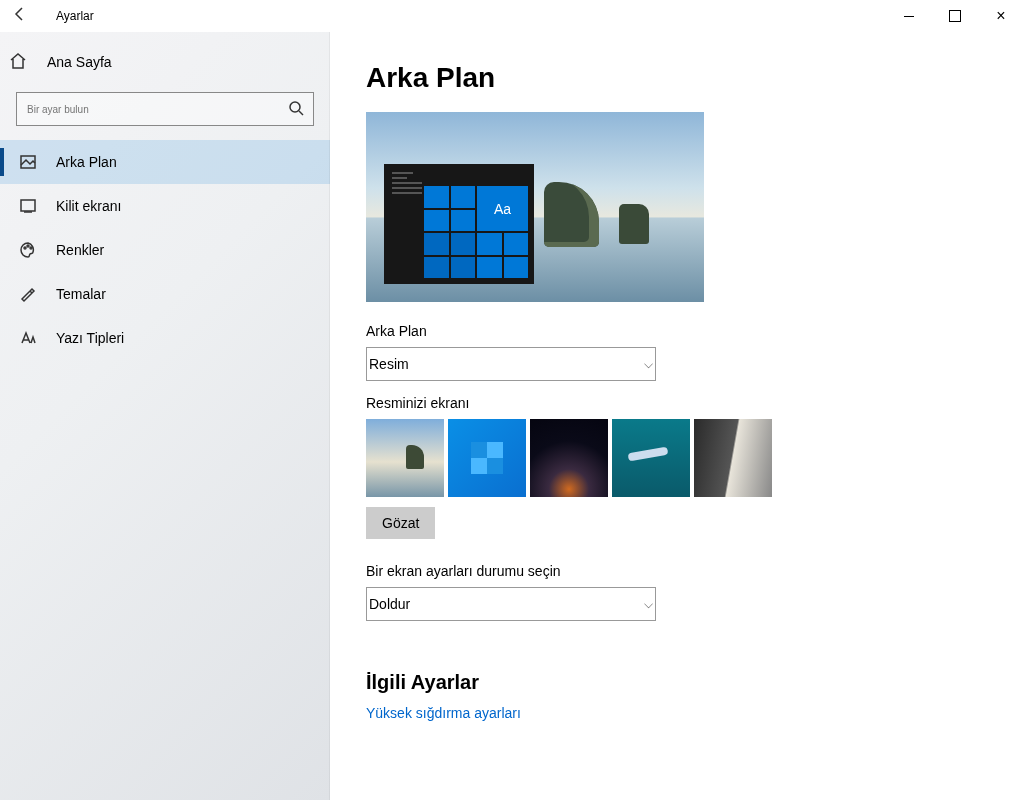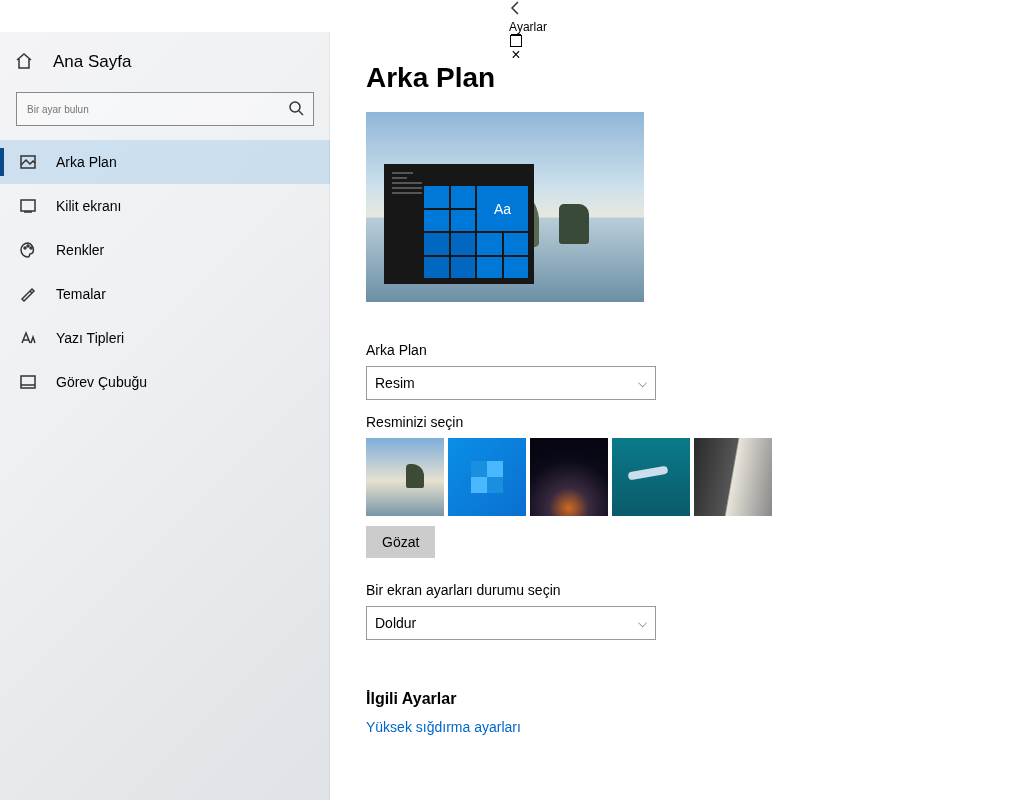--- a/index.html
+++ b/index.html
@@ -1,80 +1,80 @@
 <!DOCTYPE html>
 <html><head>
 <meta charset="utf-8">
 <style>
   * { box-sizing: border-box; margin: 0; padding: 0; }
   html, body { width: 1024px; height: 800px; font-family: "Segoe UI", sans-serif; background: #fff; overflow: hidden; }
   body { display: flex; flex-direction: column; }
 
   
-  .titlebar { height: 32px; display: flex; align-items: center; padding-left: 8px; flex-direction: column; }
+  .titlebar { height: 32px; display: flex; align-items: center; padding-left: 8px; }
   .titlebar .back { width: 24px; text-align: center; font-size: 16px; color: #000; }
   .titlebar .title { margin-left: 24px; font-size: 12px; }
   .titlebar .spacer { flex: 1; }
   .winbtn { width: 46px; height: 32px; display: flex; align-items: center; justify-content: center; font-size: 10px; font-family: "Segoe MDL2 Assets","Segoe UI Symbol",sans-serif; }
   .winbtn.min::before { content: ""; display:block; width:10px; height:1px; background:#000; }
   .winbtn.max::before { content: ""; display:block; width:10px; height:10px; border:1px solid #000; }
   .winbtn.close { font-size:16px; line-height:1; }
 
   
   .app { flex:1; display:flex; }
 
   
   .sidebar { width: 330px; background: linear-gradient(135deg, #f4f4f6 0%, #eef0f2 40%, #dfe2e6 100%); padding-top: 8px; position: relative; }
   .sidebar::after { content:""; position:absolute; right:0; top:0; bottom:0; width:1px; background:rgba(0,0,0,0.05); }
-  .home-row { display:flex; align-items:center; height:44px; padding-left:15px; gap:18px; font-size:17px; }
+  .home-row { display:flex; align-items:center; height:44px; padding-left:9px; gap:18px; font-size:14px; }
   .home-row .icon { width:20px; height:20px; }
   .search-wrap { padding: 8px 16px 14px 16px; }
   .search { width: 100%; height: 34px; border:1px solid #888; background: rgba(255,255,255,0.4); padding: 0 34px 0 10px; font-size:10px; color:#555; position:relative; }
   .search-holder { position:relative; }
   .search-holder .sicon { position:absolute; right:10px; top:8px; width:16px; height:16px; color:#555; }
   .section-title { font-weight:600; font-size:14px; padding: 10px 18px 18px 18px; }
   .nav-item { display:flex; align-items:center; height:44px; padding-left:18px; gap:18px; font-size:14px; cursor:default; position:relative; }
   .nav-item.selected { background: rgba(0,120,215,0.15); }
   .nav-item.selected::before { content:""; position:absolute; left:0; top:8px; bottom:8px; width:4px; background:#0a4a8a; }
   .nav-item .icon { width:20px; height:20px; display:flex; align-items:center; justify-content:center; }
 
   
   .content { flex:1; padding: 30px 40px 20px 36px; overflow:auto; }
   h1 { font-size:28px; font-weight:600; margin-bottom: 18px; }
-  .preview { width: 278px; height: 190px; background:#222; margin-bottom: 40px; position:relative; overflow:hidden; }
+  .preview { width: 338px; height: 190px; background:#222; margin-bottom: 21px; position:relative; overflow:hidden; }
   .preview .sky { position:absolute; inset:0; background: linear-gradient(180deg,#8fb6d8 0%, #cee1eb 40%, #e7e8df 55%, #b8cdd8 56%, #6c8fa5 100%); }
   .preview .rock { position:absolute; width:55px; height:65px; background:#3a4b3a; border-radius:10px 40px 5px 5px; bottom:55px; right:105px; box-shadow: inset -10px -5px 0 #5a6a50; }
   .preview .rock2 { position:absolute; width:30px; height:40px; background:#3a4a38; bottom:58px; right:55px; border-radius:5px 10px 3px 3px; }
   .preview .startpanel { position:absolute; left:18px; bottom:18px; width:150px; height:120px; background:#171717; }
   .preview .startpanel .bars { position:absolute; left:8px; top:8px; width:30px; }
   .preview .startpanel .bars div { height:2px; background:#555; margin-bottom:3px; }
   .preview .startpanel .bars div:nth-child(1){width:70%} .preview .startpanel .bars div:nth-child(2){width:50%}
   .preview .tilewrap { position:absolute; left:40px; top:22px; right:6px; bottom:6px; display:grid; grid-template-columns:repeat(4,1fr); grid-template-rows:repeat(4,1fr); gap:2px; }
   .preview .tile { background:#0078d7; }
   .preview .tile.big { grid-column:span 2; grid-row:span 2; display:flex; align-items:center; justify-content:center; color:#fff; font-size:14px; }
   .preview .tile.tiny { background:#0068c0; }
 
   .label { font-size:14px; margin-bottom:8px; margin-top:14px; }
-  .select { width:290px; height:34px; border:1px solid #999; display:flex; align-items:center; justify-content:space-between; padding:0 8px; font-size:14px; margin-bottom:10px; }
+  .select { width:290px; height:34px; border:1px solid #999; display:flex; align-items:center; justify-content:space-between; padding:0 2px; font-size:14px; margin-bottom:10px; }
   .select .chev { font-size:12px; color:#555; }
 
   .thumbs { display:flex; gap:4px; margin-top:2px; margin-bottom:10px; }
   .thumb { width:78px; height:78px; background:#888; }
   .thumb.t1 { background: linear-gradient(180deg,#7faedb 0%, #e6e1cf 55%, #7896a8 100%); position:relative;}
   .thumb.t1::after{content:"";position:absolute;width:18px;height:24px;background:#3d4a36;bottom:28px;right:20px;border-radius:4px 12px 2px 2px;}
   .thumb.t2 { background: linear-gradient(135deg,#0a8fe6 0%, #0a6fd0 100%); position:relative;}
   .thumb.t2::after{content:"";position:absolute;left:30%;top:30%;width:40%;height:40%;background:conic-gradient(#4ab8ff 0 25%, #1a8fe0 0 50%, #4ab8ff 0 75%, #1a8fe0 0);}
   .thumb.t3 { background: radial-gradient(circle at 50% 90%, #d06a20 0%, #3a2a40 25%, #0a0a18 60%, #050510 100%); }
   .thumb.t4 { background: linear-gradient(180deg,#0a7a8a 0%, #0a5a6a 100%); position:relative;}
   .thumb.t4::after{content:"";position:absolute;left:20%;top:40%;width:40px;height:8px;background:#cde;border-radius:4px;transform:rotate(-10deg);}
   .thumb.t5 { background: linear-gradient(100deg,#2a2a2a 0%, #555 48%, #e8e4da 50%, #888 100%); }
 
   .btn { display:inline-block; background:#ccc; border:none; padding: 8px 16px; font-size:14px; }
 
-  h2 { font-size:16px; font-weight:600; margin-top:50px; margin-bottom:10px; }
+  h2 { font-size:20px; font-weight:600; margin-top:50px; margin-bottom:10px; }
   .link { color:#0066cc; font-size:14px; }
 
   svg { stroke:#333; fill:none; stroke-width:1.5; }
 </style>
 </head>
 <body>
 
 <div class="titlebar">
   <div class="back">
     <svg width="16" height="16" viewBox="0 0 16 16">
@@ -148,29 +148,20 @@
       <span>Temalar</span>
     </div>
     <div class="nav-item">
       <span class="icon">
           <svg width="18" height="18" viewBox="0 0 18 18">
             <path d="M3 14 L7 4 L11 14 M4.5 11 H9.5 M12 14 L14 8 L16 14"></path>
           </svg>
         </span>
       <span>Yazı Tipleri</span>
     </div>
-    <div class="nav-item">
-      <span class="icon">
-          <svg width="18" height="18" viewBox="0 0 18 18">
-            <rect x="2" y="3" width="14" height="12"></rect>
-            <path d="M2 12 H16"></path>
-          </svg>
-        </span>
-      <span>Görev Çubuğu</span>
-    </div>
   </div>
 
   <div class="content">
     <h1>Arka Plan</h1>
 
     <div class="preview">
       <div class="sky"></div>
       <div class="rock"></div>
       <div class="rock2"></div>
       <div class="startpanel">
@@ -198,21 +189,21 @@
         </div>
       </div>
     </div>
 
     <div class="label">Arka Plan</div>
     <div class="select">
       <span>Resim</span>
       <span class="chev">⌵</span>
     </div>
 
-    <div class="label">Resminizi seçin</div>
+    <div class="label">Resminizi ekranı</div>
     <div class="thumbs">
       <div class="thumb t1"></div>
       <div class="thumb t2"></div>
       <div class="thumb t3"></div>
       <div class="thumb t4"></div>
       <div class="thumb t5"></div>
     </div>
     <button class="btn">Gözat</button>
 
     <div class="label" style="margin-top:24px">Bir ekran ayarları durumu seçin</div>

